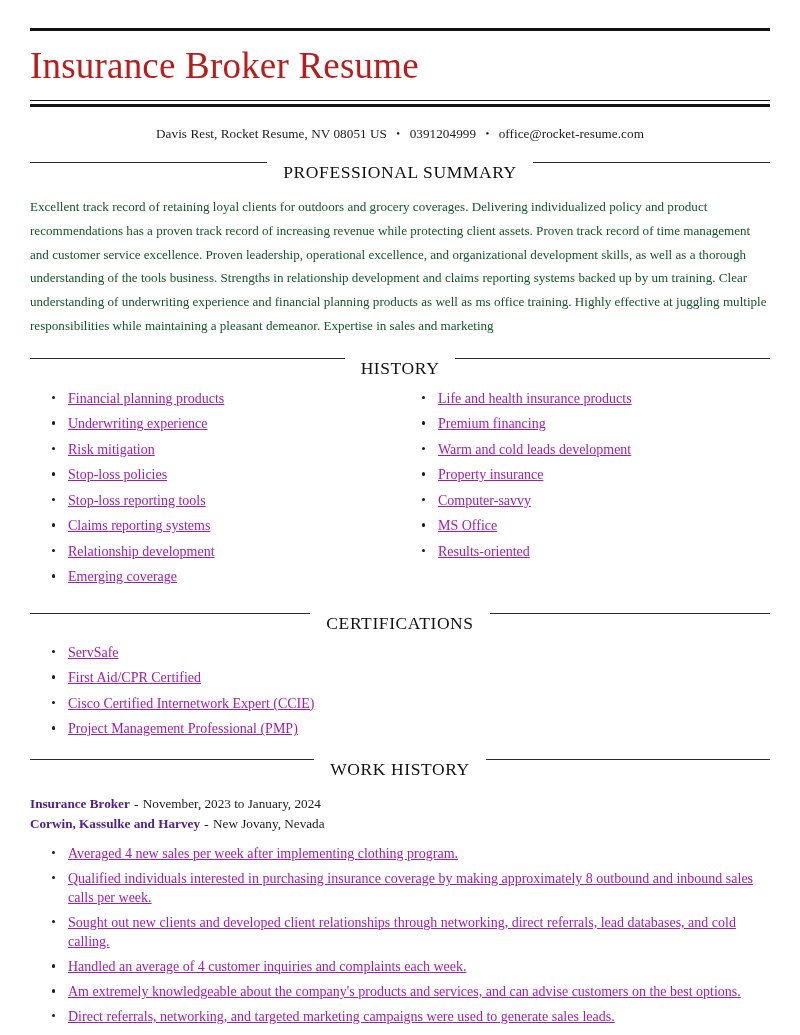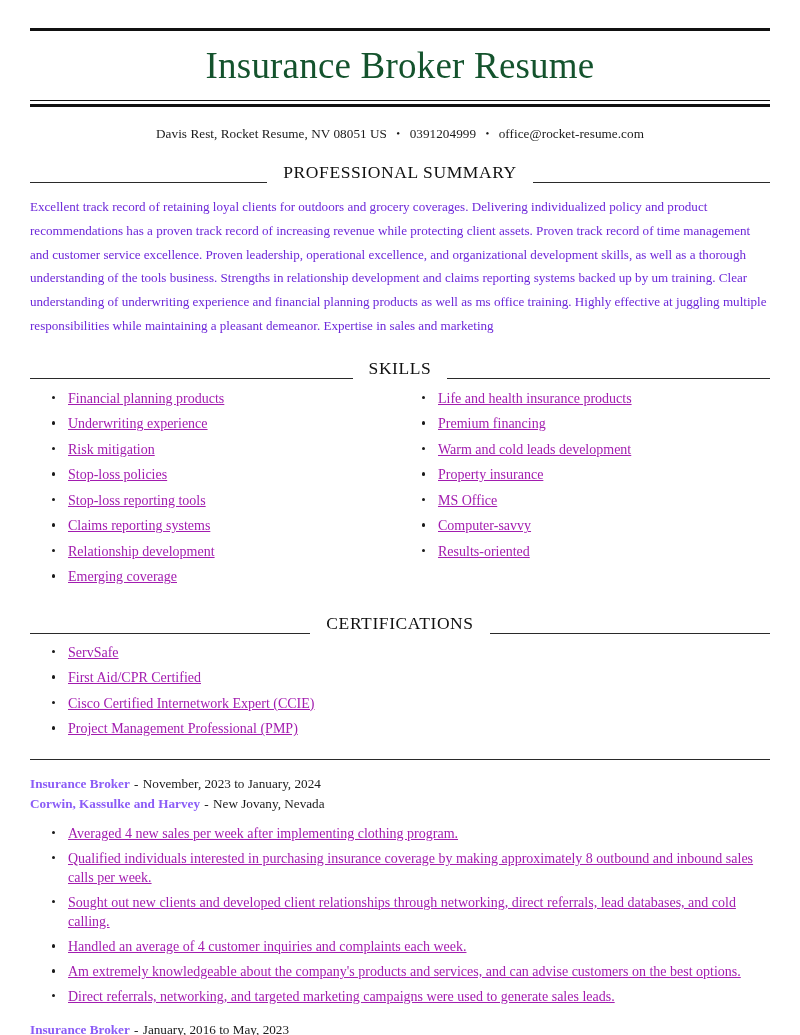--- a/index.html
+++ b/index.html
@@ -31,28 +31,28 @@
     margin-top: 2px;
   }
   .rule-double .thin {
     border-top: 1px solid #111111;
   }
   .rule-double .thick {
     margin-top: 3px;
     border-top: 3px solid #111111;
   }
   .doc-title {
-    text-align: center;
+    text-align: left;
     font-size: 37px;
     font-weight: normal;
     line-height: 1.0;
     margin: 0;
     padding: 16px 0 14px 0;
     letter-spacing: 0.2px;
-    color: #14532d;
+    color: #b91c1c;
   }
   .contact-line {
     text-align: center;
     font-size: 13.2px;
     margin-top: 19px;
     color: #1a1a1a;
     letter-spacing: 0.05px;
   }
   .contact-sep {
     display: inline-block;
@@ -60,21 +60,21 @@
     font-size: 11px;
     vertical-align: 1.5px;
   }
 
   
   .section {
     margin-top: 20px;
   }
   .section-head {
     display: flex;
-    align-items: flex-end;
+    align-items: flex-start;
     width: 100%;
   }
   .section-head .line {
     flex: 1 1 auto;
     height: 0;
     border-top: 1px solid #2a2a2a;
   }
   .section-head .title {
     flex: 0 0 auto;
     padding: 0 16px;
@@ -83,21 +83,21 @@
     color: #111111;
     white-space: nowrap;
   }
 
   
   .summary {
     font-size: 13.1px;
     line-height: 1.82;
     text-align: left;
     margin-top: 12px;
-    color: #6d28d9;
+    color: #14532d;
   }
 
   
   ul.bullets {
     margin: 9px 0 0 0;
     padding: 0 0 0 22px;
     list-style: none;
   }
   ul.bullets li {
     position: relative;
@@ -144,21 +144,21 @@
   .job:first-of-type {
     margin-top: 13px;
   }
   .job-line {
     font-size: 13.2px;
     line-height: 1.52;
     color: #1a1a1a;
   }
   .job-line .strong {
     font-weight: bold;
-    color: #8b5cf6;
+    color: #4c1d95;
   }
   .job-line .dash {
     padding: 0 1px;
   }
   .job ul.bullets {
     margin-top: 10px;
   }
   .job ul.bullets li {
     margin-bottom: 5.6px;
   }
@@ -190,21 +190,21 @@
       <span class="line"></span>
       <span class="title">PROFESSIONAL SUMMARY</span>
       <span class="line"></span>
     </div>
     <p class="summary">Excellent track record of retaining loyal clients for outdoors and grocery coverages. Delivering individualized policy and product recommendations has a proven track record of increasing revenue while protecting client assets. Proven track record of time management and customer service excellence. Proven leadership, operational excellence, and organizational development skills, as well as a thorough understanding of the tools business. Strengths in relationship development and claims reporting systems backed up by um training. Clear understanding of underwriting experience and financial planning products as well as ms office training. Highly effective at juggling multiple responsibilities while maintaining a pleasant demeanor. Expertise in sales and marketing</p>
   </div>
 
   <div class="section">
     <div class="section-head">
       <span class="line"></span>
-      <span class="title">SKILLS</span>
+      <span class="title">HISTORY</span>
       <span class="line"></span>
     </div>
     <div class="skills-cols">
       <div class="col">
         <ul class="bullets">
           <li>Financial planning products</li>
           <li>Underwriting experience</li>
           <li>Risk mitigation</li>
           <li>Stop-loss policies</li>
           <li>Stop-loss reporting tools</li>
@@ -212,22 +212,22 @@
           <li>Relationship development</li>
           <li>Emerging coverage</li>
         </ul>
       </div>
       <div class="col">
         <ul class="bullets">
           <li>Life and health insurance products</li>
           <li>Premium financing</li>
           <li>Warm and cold leads development</li>
           <li>Property insurance</li>
+          <li>Computer-savvy</li>
           <li>MS Office</li>
-          <li>Computer-savvy</li>
           <li>Results-oriented</li>
         </ul>
       </div>
     </div>
   </div>
 
   <div class="section certs">
     <div class="section-head">
       <span class="line"></span>
       <span class="title">CERTIFICATIONS</span>
@@ -237,20 +237,21 @@
       <li>ServSafe</li>
       <li>First Aid/CPR Certified</li>
       <li>Cisco Certified Internetwork Expert (CCIE)</li>
       <li>Project Management Professional (PMP)</li>
     </ul>
   </div>
 
   <div class="section">
     <div class="section-head">
       <span class="line"></span>
+      <span class="title">WORK HISTORY</span>
       <span class="line"></span>
     </div>
 
     <div class="job">
       <div class="job-line">
         <span class="strong">Insurance Broker</span>
         <span class="dash">-</span>
         <span>November, 2023 to January, 2024</span>
       </div>
       <div class="job-line">

